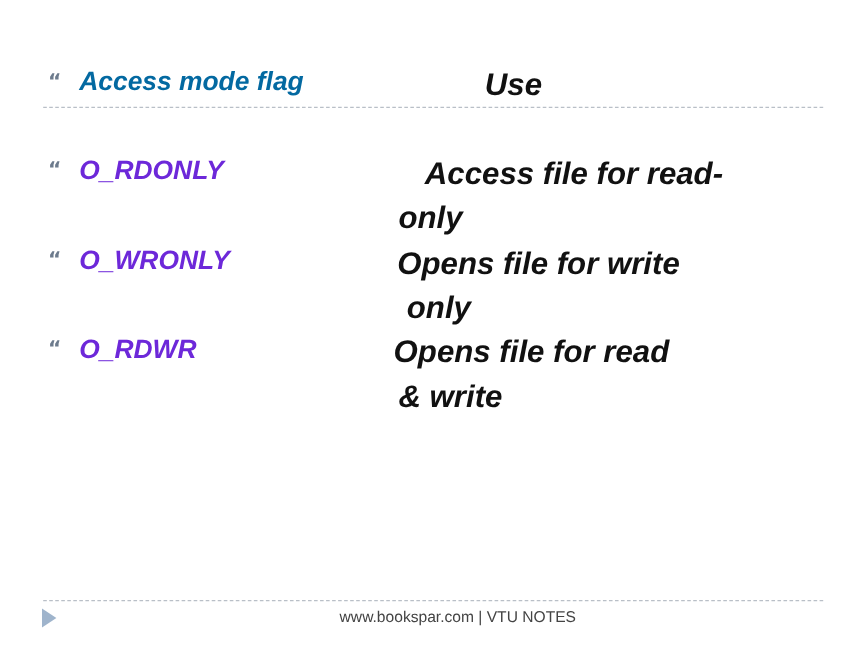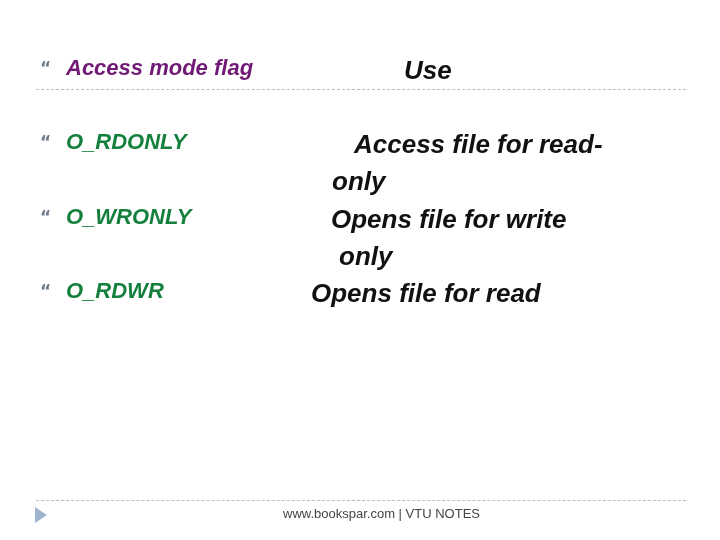--- a/index.html
+++ b/index.html
@@ -29,22 +29,22 @@
       line-height: 1;
     }
     .flag {
       position: absolute;
       font-style: italic;
       font-weight: bold;
       font-size: 22px;
       line-height: 1;
       white-space: nowrap;
     }
-    .flag.header { color: #701a75; }
-    .flag.opt { color: #15803d; }
+    .flag.header { color: #0369a1; }
+    .flag.opt { color: #6d28d9; }
     .use {
       position: absolute;
       font-style: italic;
       font-weight: bold;
       font-size: 26px;
       line-height: 1;
       color: #111111;
       white-space: nowrap;
     }
     .dash {
@@ -84,19 +84,20 @@
   <span class="use" style="left:354px; top:131px;">Access file for read-</span>
   <span class="use" style="left:332px; top:168px;">only</span>
 
   <span class="bullet" style="left:40px; top:209px;">“</span>
   <span class="flag opt" style="left:66px; top:206px;">O_WRONLY</span>
   <span class="use" style="left:331px; top:206px;font-style:italic;">Opens file for write</span>
   <span class="use" style="left:339px; top:243px;">only</span>
 
   <span class="bullet" style="left:40px; top:283px;">“</span>
   <span class="flag opt" style="left:66px; top:280px;">O_RDWR</span>
-  <span class="use" style="left:311px; top:280px;text-align:center;">Opens file for read</span>
+  <span class="use" style="left:328px; top:280px;text-align:center;">Opens file for read</span>
+  <span class="use" style="left:332px; top:317px;">&amp; write</span>
 
   <div class="dash" style="left:36px; top:500px; width:650px;"></div>
   <div class="triangle" style="left:35px; top:507px;"></div>
   <span class="footer" style="left:283px; top:507px;">www.bookspar.com | VTU NOTES</span>
 
 </div>
 
 </body></html>

